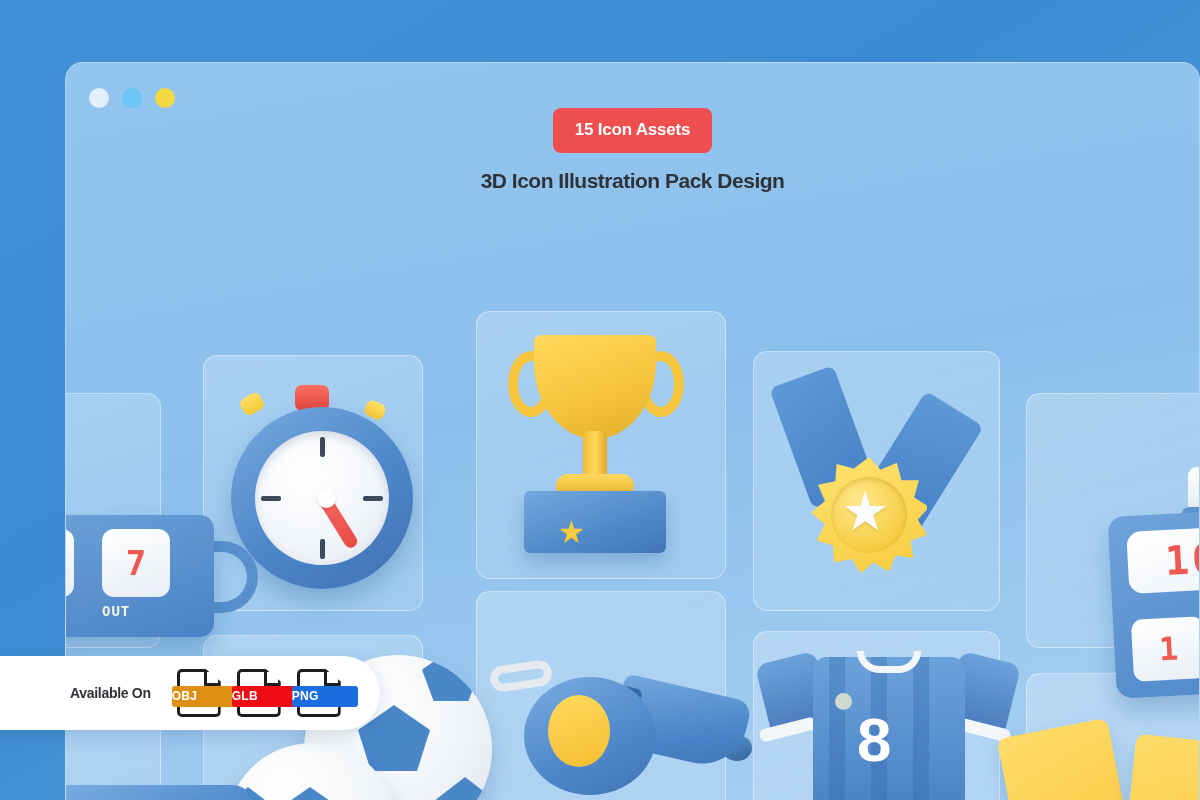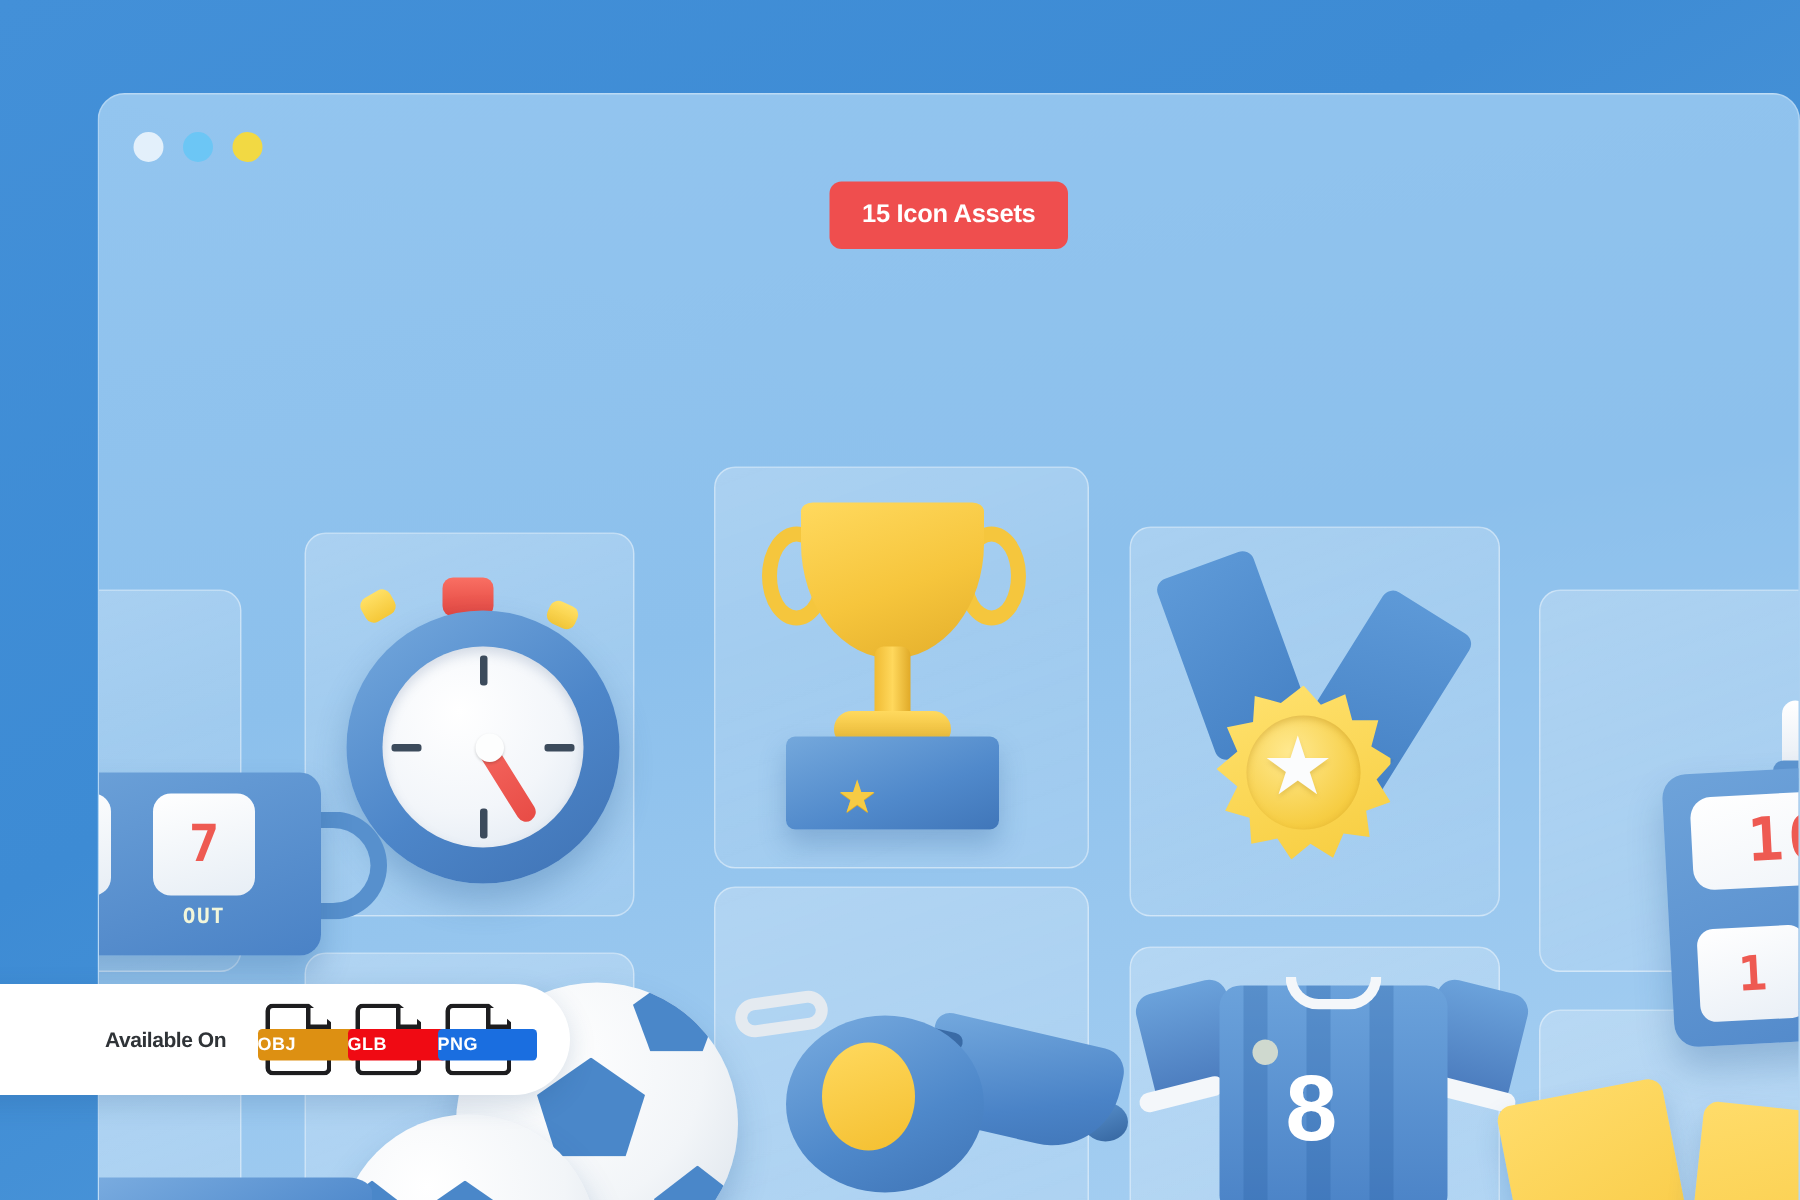--- a/index.html
+++ b/index.html
@@ -33,21 +33,21 @@
   
   #traffic-lights {
     position: absolute; left: 23px; top: 25px;
     display: flex; gap: 13px;
   }
   .dot { width: 20px; height: 20px; border-radius: 50%; }
 
   
   #header {
     position: absolute;
-    left: 0; right: 0; top: 58px;
+    left: 0; right: 0; top: 45px;
     text-align: center;
   }
   #asset-badge {
     display: inline-block;
     background: #ef4e4e;
     color: #ffffff;
     font-size: 17px;
     font-weight: bold;
     letter-spacing: -0.2px;
     padding: 12px 22px 13px;
@@ -272,21 +272,21 @@
     position: absolute; width: 68px; height: 68px;
     border-radius: 12px;
     background: linear-gradient(165deg,#ffffff,#e7eef5);
   }
   .sb-num {
     position: absolute; width: 68px; text-align: center;
     font-family: "DejaVu Sans Mono", monospace;
     font-size: 34px; font-weight: bold; line-height: 68px;
   }
   .sb-label {
-    position: absolute; width: 68px; text-align: center;
+    position: absolute; width: 68px; text-align: left;
     font-family: "DejaVu Sans Mono", monospace;
     font-size: 14px; font-weight: bold; color: #f2f6da;
     letter-spacing: 1px;
   }
   .sb-handle {
     position: absolute; left: 136px; top: 478px;
     width: 56px; height: 72px;
     border: 11px solid #5790cd; border-left: none;
     border-radius: 0 40px 40px 0; background: transparent;
   }
@@ -411,20 +411,21 @@
   <div id="window-panel">
 
     <div id="traffic-lights">
       <span class="dot" style="background:#e3f0fb"></span>
       <span class="dot" style="background:#6cc6f5"></span>
       <span class="dot" style="background:#f2d943"></span>
     </div>
 
     <div id="header">
       <div id="asset-badge">15 Icon Assets</div>
+      <div id="subtitle">3D Icon Illustration Pack Design</div>
     </div>
 
     <div class="icon-card" style="left:137px; top:292px; width:220px; height:256px;"></div>
     <div class="icon-card" style="left:410px; top:248px; width:250px; height:268px;"></div>
     <div class="icon-card" style="left:687px; top:288px; width:247px; height:260px;"></div>
     <div class="icon-card" style="left:960px; top:330px; width:235px; height:255px;"></div>
     <div class="icon-card" style="left:-140px; top:330px; width:235px; height:255px;"></div>
 
     <div class="icon-card" style="left:137px; top:572px; width:220px; height:256px;"></div>
     <div class="icon-card" style="left:410px; top:528px; width:250px; height:268px;"></div>

